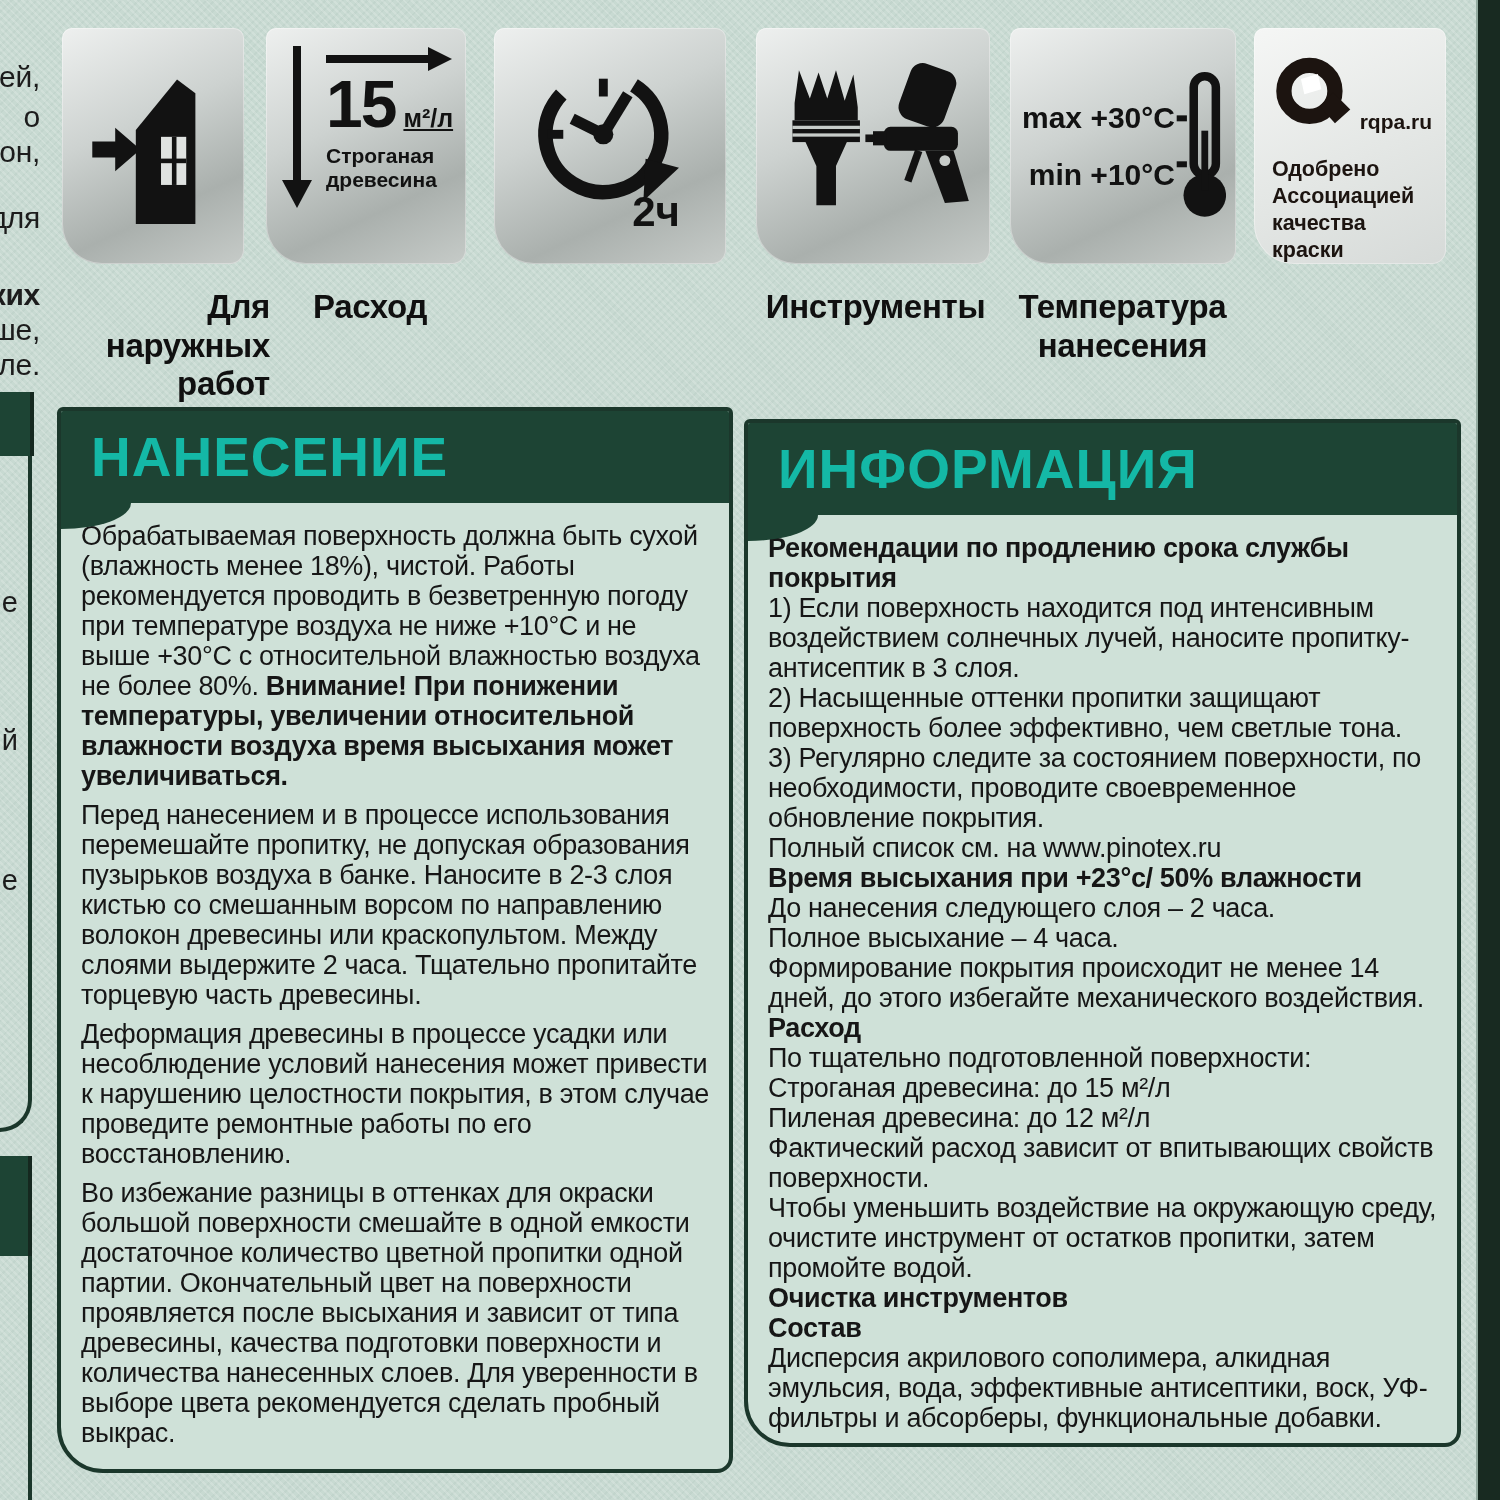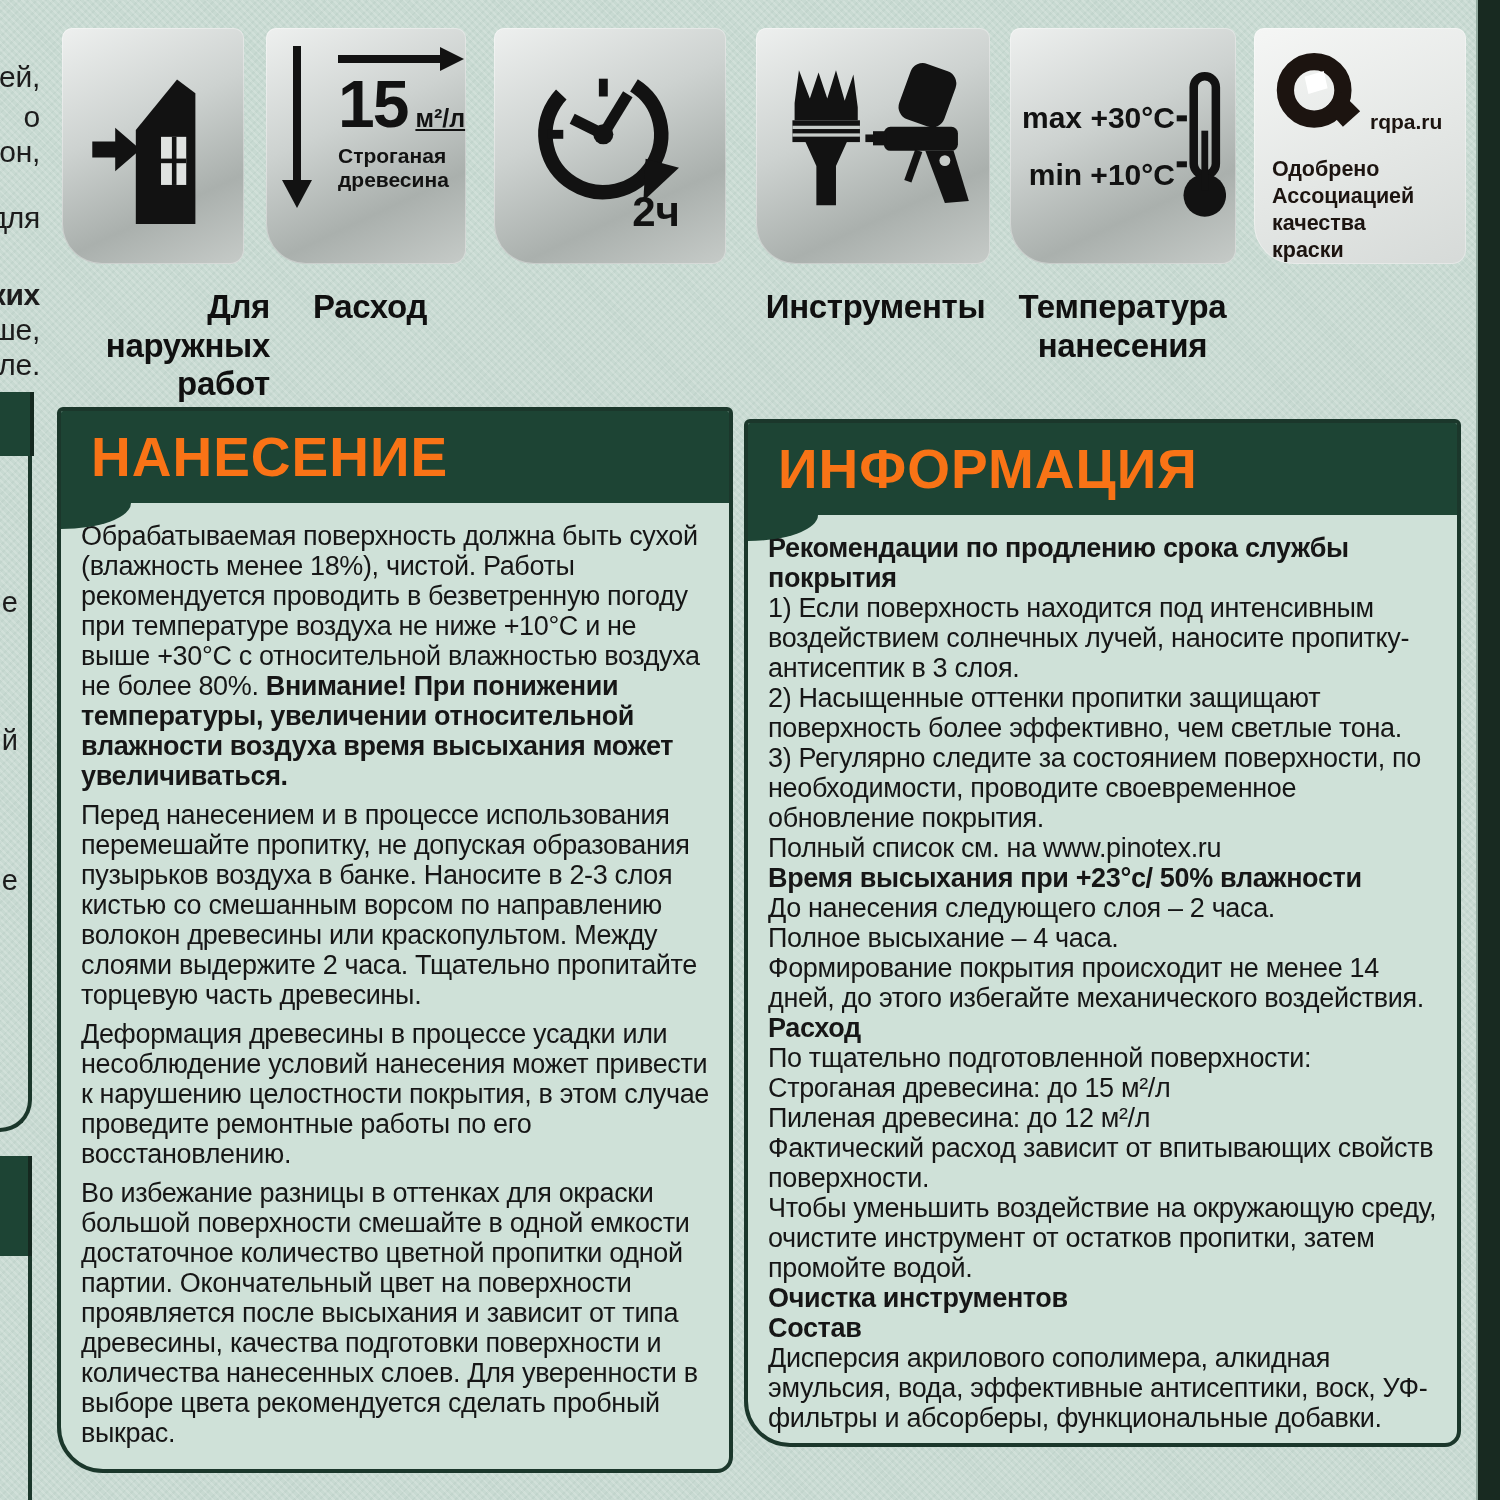--- a/index.html
+++ b/index.html
@@ -31,54 +31,54 @@
   .lp-head2{position:absolute;left:0;top:1156px;width:28px;height:100px;background:#1d4434;border-right:4px solid #15281f;}
   .lp-box2{position:absolute;left:0;top:1256px;width:28px;height:244px;border-right:4px solid #1b372b;}
   
   .tile{position:absolute;top:28px;height:236px;
     background:linear-gradient(155deg,#eef0ef 0%,#cdd2d0 40%,#aab0ad 72%,#c6cbc8 100%);
     border-radius:10px 10px 14px 40px;box-shadow:0 0 0 1px rgba(255,255,255,.35) inset;
     color:#121212;}
   .tile svg{display:block;}
   .t1{left:62px;width:182px;}
   .t1 svg{margin:22px auto 0;}
-  .t2{left:266px;width:200px;display:flex;padding:18px 8px 0 14px;box-sizing:border-box;gap:24px;}
+  .t2{left:266px;width:200px;display:flex;padding:18px 8px 0 14px;box-sizing:border-box;gap:12px;}
   .t2-down{flex:0 0 34px;}
   .t2-col{flex:1;}
   .t2-val{display:flex;align-items:baseline;margin-top:-6px;}
   .t2-big{font-size:66px;font-weight:bold;letter-spacing:-2px;}
   .t2-unit{font-size:25px;font-weight:bold;margin-left:8px;text-decoration:underline;}
   .t2-sub{font-size:21px;font-weight:bold;line-height:1.15;margin-top:2px;width:130px;}
   .t3{left:494px;width:232px;}
   .t3 svg{margin:24px auto 0;}
   .t3-val{position:absolute;right:46px;bottom:28px;font-size:42px;font-weight:bold;}
   .t4{left:756px;width:234px;}
   .t4 svg{margin:30px auto 0;}
   .t5{left:1010px;width:226px;display:flex;align-items:center;padding:0 10px 0 12px;box-sizing:border-box;}
   .t5-lines{flex:1;text-align:right;font-size:30px;font-weight:bold;line-height:1.9;white-space:nowrap;}
-  .t6{left:1254px;width:212px;background:linear-gradient(155deg,#f5f6f5 0%,#e4e7e5 55%,#d6dad8 100%);
+  .t6{left:1254px;width:192px;background:linear-gradient(155deg,#f5f6f5 0%,#e4e7e5 55%,#d6dad8 100%);
       padding:20px 14px 0 18px;box-sizing:border-box;color:#1c1410;}
   .t6-top{display:flex;align-items:flex-end;gap:6px;}
   .t6-site{font-size:21px;font-weight:bold;padding-bottom:10px;}
   .t6-approved{font-size:21.5px;font-weight:bold;line-height:1.25;margin-top:12px;width:150px;}
   
   .cap{position:absolute;top:288px;text-align:center;font-size:33px;font-weight:bold;
     color:#101010;line-height:1.17;letter-spacing:-0.3px;}
   .cap1{left:45px;width:225px;text-align:right;}
   .cap2{left:275px;width:190px;}
   .cap3{left:485px;width:255px;}
   .cap4{left:758px;width:235px;}
   .cap5{left:990px;width:265px;}
   
   .panel{position:absolute;background:#cfe1d8;border:4px solid #1b372b;
     border-radius:6px 6px 16px 46px;box-sizing:border-box;overflow:hidden;}
   .panel-left{left:57px;top:407px;width:676px;height:1066px;}
   .panel-right{left:744px;top:419px;width:717px;height:1028px;}
   .panel header{position:relative;background:#1d4434;height:92px;}
-  .panel header h2{margin:0;padding:14px 0 0 30px;color:#f97316;font-size:55px;
+  .panel header h2{margin:0;padding:14px 0 0 30px;color:#14b8a6;font-size:55px;
     letter-spacing:1px;font-weight:bold;}
   .swoosh{position:absolute;left:0;top:92px;width:70px;height:26px;background:#1d4434;
     border-radius:0 0 100% 0;}
   .pbody{padding:18px 18px 0 20px;font-size:27px;line-height:30px;color:#161616;letter-spacing:-0.35px;}
   .pbody p{margin:0 0 9px 0;}
   .panel-right .pbody p{margin:0;}
   .pbody .bold, .pbody b{font-weight:bold;}
 </style>
 </head>
 <body>

